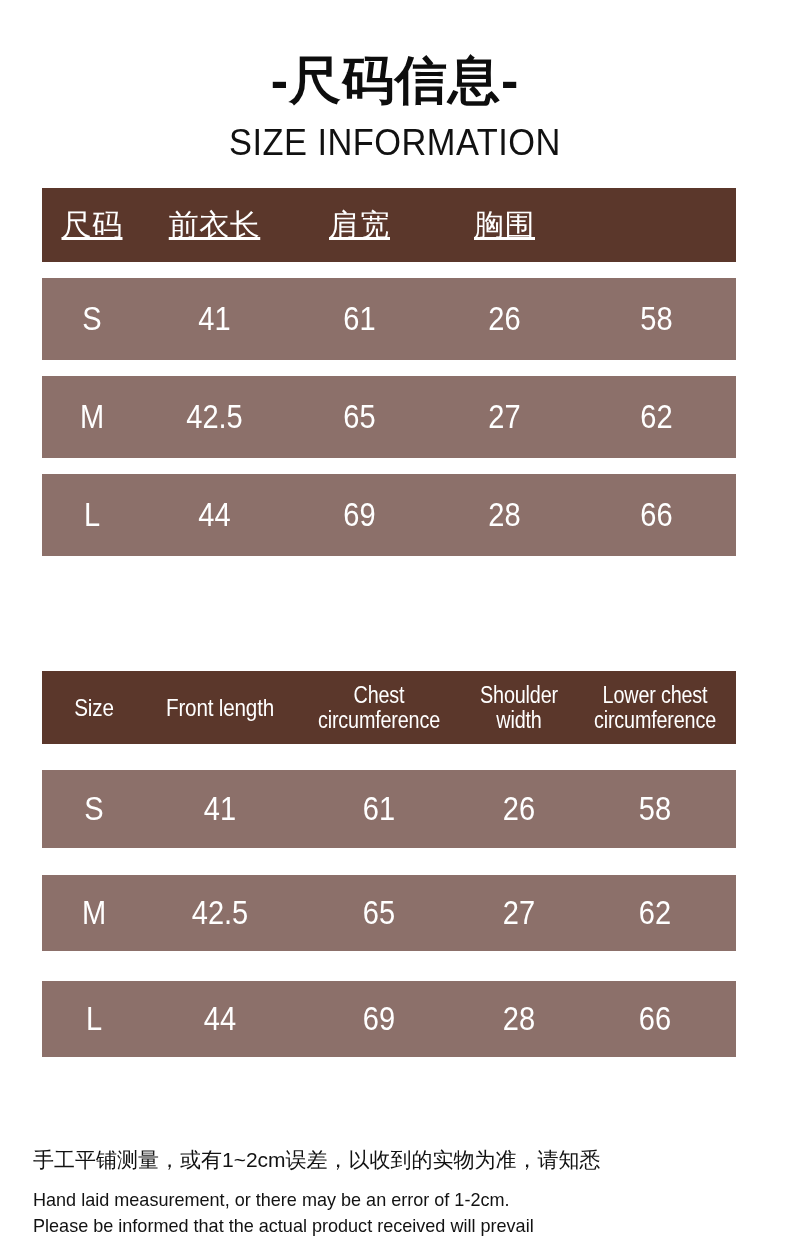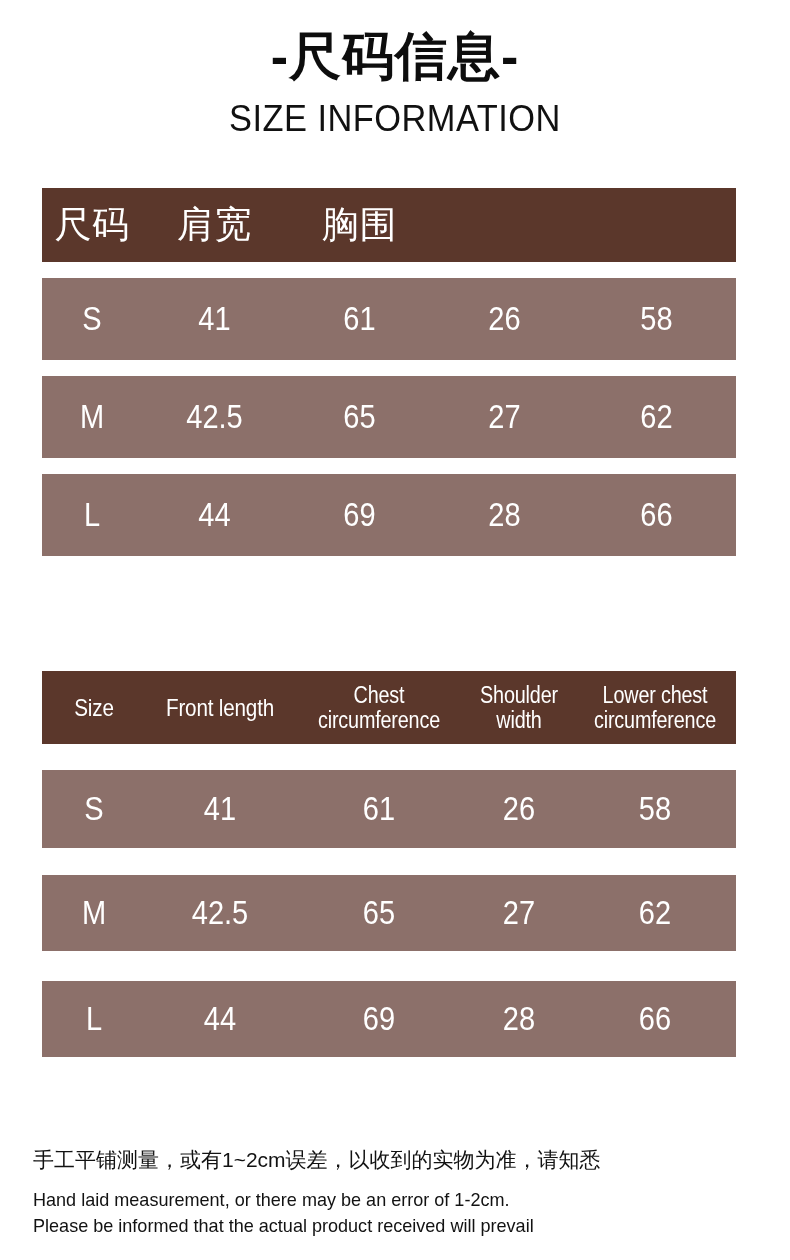--- a/index.html
+++ b/index.html
@@ -13,21 +13,21 @@
     position: relative;
     font-family: "Liberation Sans", sans-serif;
     color: #111111;
     overflow: hidden;
   }
 
   
   .title-block {
     position: absolute;
     left: 0;
-    top: 26px;
+    top: 50px;
     width: 790px;
     text-align: center;
   }
   .title-cn {
     font-family: "Liberation Sans", "DejaVu Sans", sans-serif;
     font-size: 52px;
     font-weight: 700;
     line-height: 60px;
     letter-spacing: 1px;
     color: #0d0d0d;
@@ -83,24 +83,25 @@
   }
 
   
   #table-cn .c0 { width: 100px; }
   #table-cn .c1 { width: 145px; }
   #table-cn .c2 { width: 145px; }
   #table-cn .c3 { width: 145px; }
   #table-cn .c4 { width: 159px; }
 
   #table-cn .trow.header .cell {
-    font-size: 37px;
+    font-size: 30px;
     font-weight: 400;
     font-family: "Liberation Sans", "DejaVu Sans", sans-serif;
     letter-spacing: 0.5px;
+    text-decoration: underline;
   }
   #table-cn .trow.body .cell {
     font-size: 33px;
     font-weight: 400;
     transform: scaleX(0.88);
   }
 
   
   #table-en .e0 { width: 104px; }
   #table-en .e1 { width: 148px; }
@@ -154,20 +155,21 @@
 
 <div class="title-block">
   <div class="title-cn">-尺码信息-</div>
   <div class="title-en">SIZE INFORMATION</div>
 </div>
 
 <div class="table" id="table-cn">
 
   <div class="trow header">
     <div class="cell c0">尺码</div>
+    <div class="cell c1">前衣长</div>
     <div class="cell c3">肩宽</div>
     <div class="cell c2">胸围</div>
   </div>
 
   <div class="trow body">
     <div class="cell c0">S</div>
     <div class="cell c1">41</div>
     <div class="cell c2">61</div>
     <div class="cell c3">26</div>
     <div class="cell c4">58</div>

